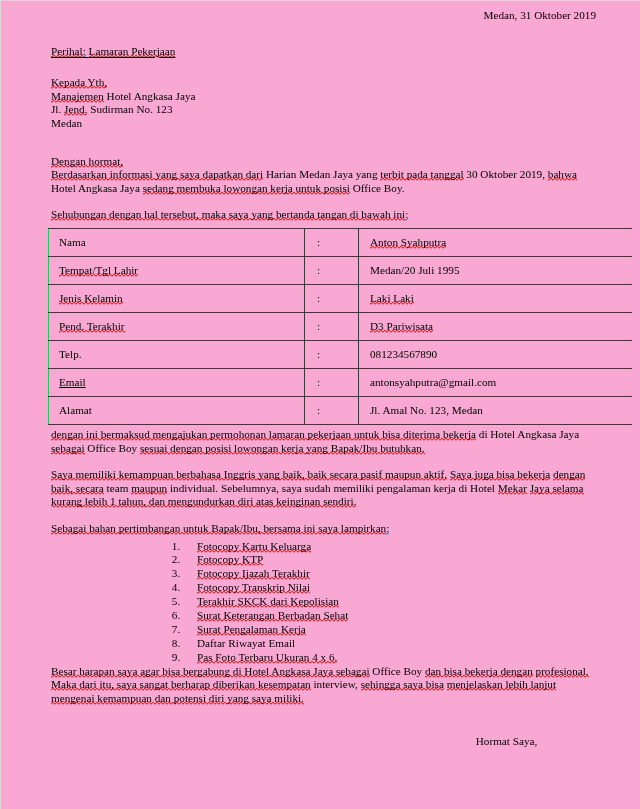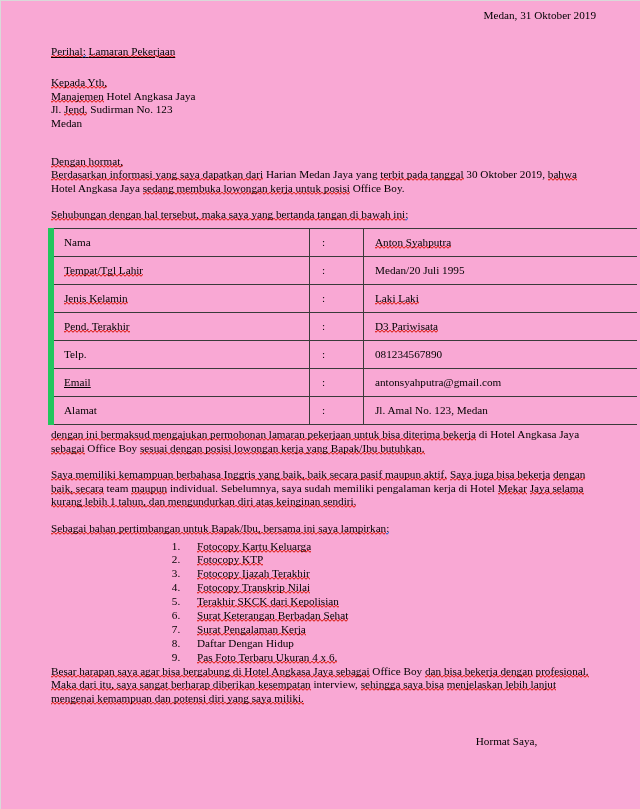--- a/index.html
+++ b/index.html
@@ -68,21 +68,21 @@
     border-top:1px solid #3a3a3a;
     border-bottom:1px solid #3a3a3a;
     border-right:1px solid #3a3a3a;
     border-left:none;
     padding:5px 0 5px 10px;
     font-size:11.2px;
     line-height:13px;
     height:17px;
     vertical-align:middle;
   }
-  table.info td.c0{ width:245px; border-left:6px solid #22c55e;margin-top:40px; }
+  table.info td.c0{ width:245px; border-left:1px solid #22c55e;margin-top:40px; }
   table.info td.c1{ width:41px; padding-left:12px; }
   table.info td.c2{ width:262px; border-right:none; padding-left:11px; }
 
   
   ol.attach{
     margin:4px 0 0 0;
     padding:0 0 0 132px;
     list-style:decimal;
   }
   ol.attach li{
@@ -193,21 +193,21 @@
     <div class="para tight"><span class="sq">Sebagai bahan pertimbangan untuk Bapak/Ibu, bersama ini saya lampirkan</span><span class="sq-b">:</span></div>
 
     <ol class="attach">
       <li><span class="sq">Fotocopy Kartu Keluarga</span></li>
       <li><span class="sq">Fotocopy KTP</span></li>
       <li><span class="sq">Fotocopy Ijazah Terakhir</span></li>
       <li><span class="sq">Fotocopy Transkrip Nilai</span></li>
       <li><span class="sq">Terakhir SKCK dari Kepolisian</span></li>
       <li><span class="sq">Surat Keterangan Berbadan Sehat</span></li>
       <li><span class="sq">Surat Pengalaman Kerja</span></li>
-      <li><span>Daftar Dengan Hidup</span></li>
+      <li><span>Daftar Riwayat Email</span></li>
       <li><span class="sq">Pas Foto Terbaru Ukuran 4 x 6.</span></li>
     </ol>
 
     <div class="para">
       <span class="sq">Besar harapan saya agar bisa bergabung di Hotel Angkasa Jaya sebagai</span>
       <span>Office Boy</span>
       <span class="sq">dan bisa bekerja dengan</span>
       <span class="sq">profesional. Maka dari itu, saya sangat berharap diberikan kesempatan</span>
       <span>interview,</span>
       <span class="sq">sehingga saya bisa</span>

